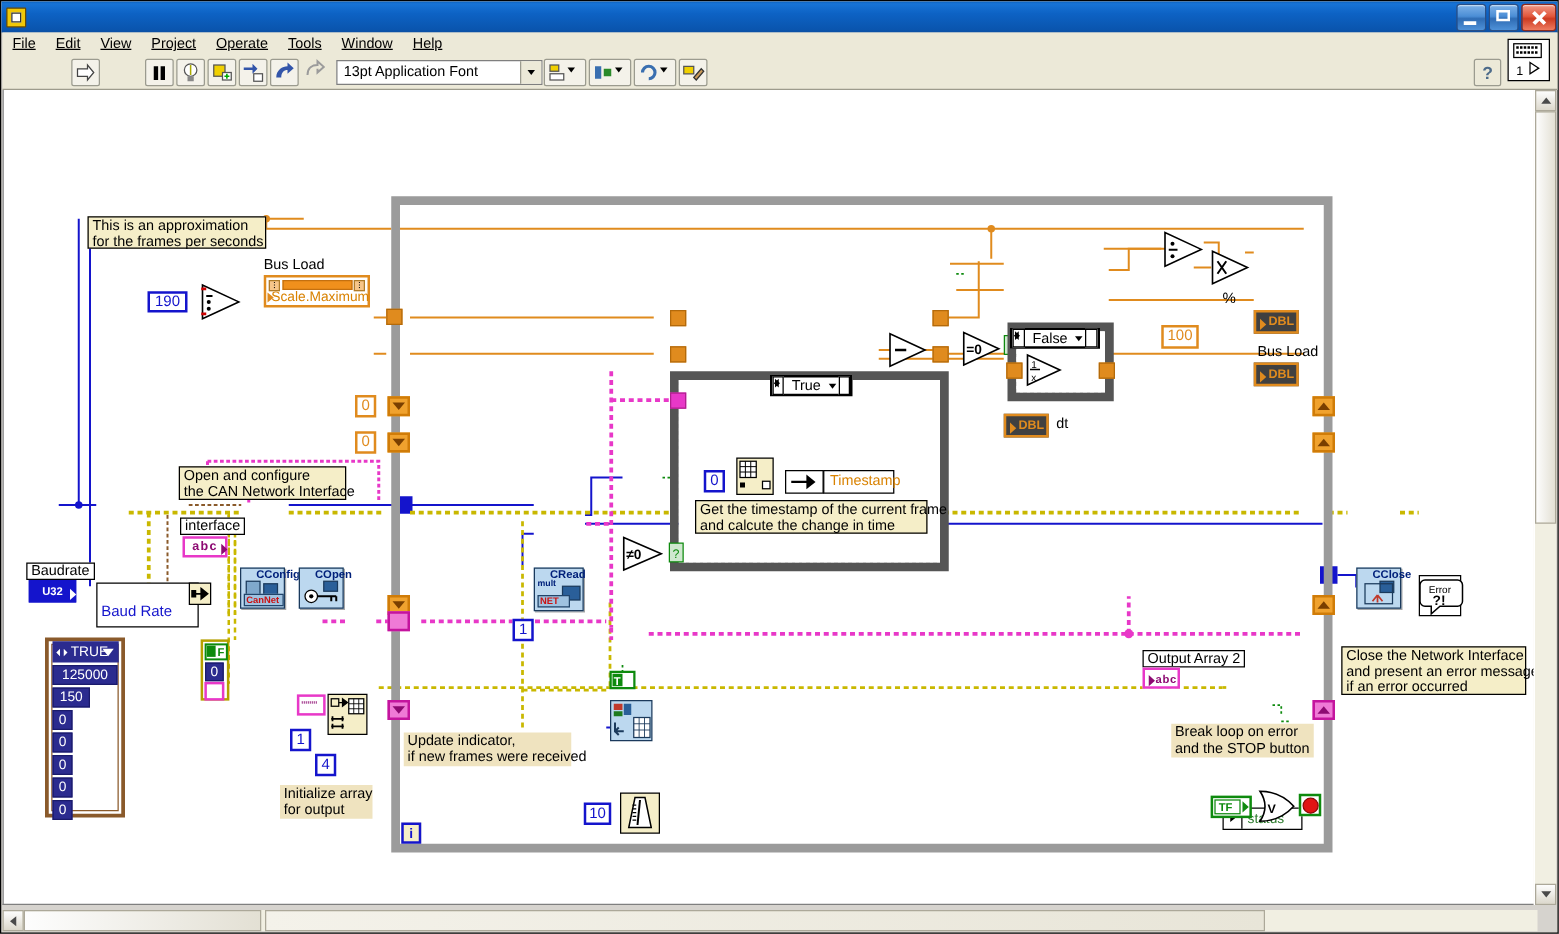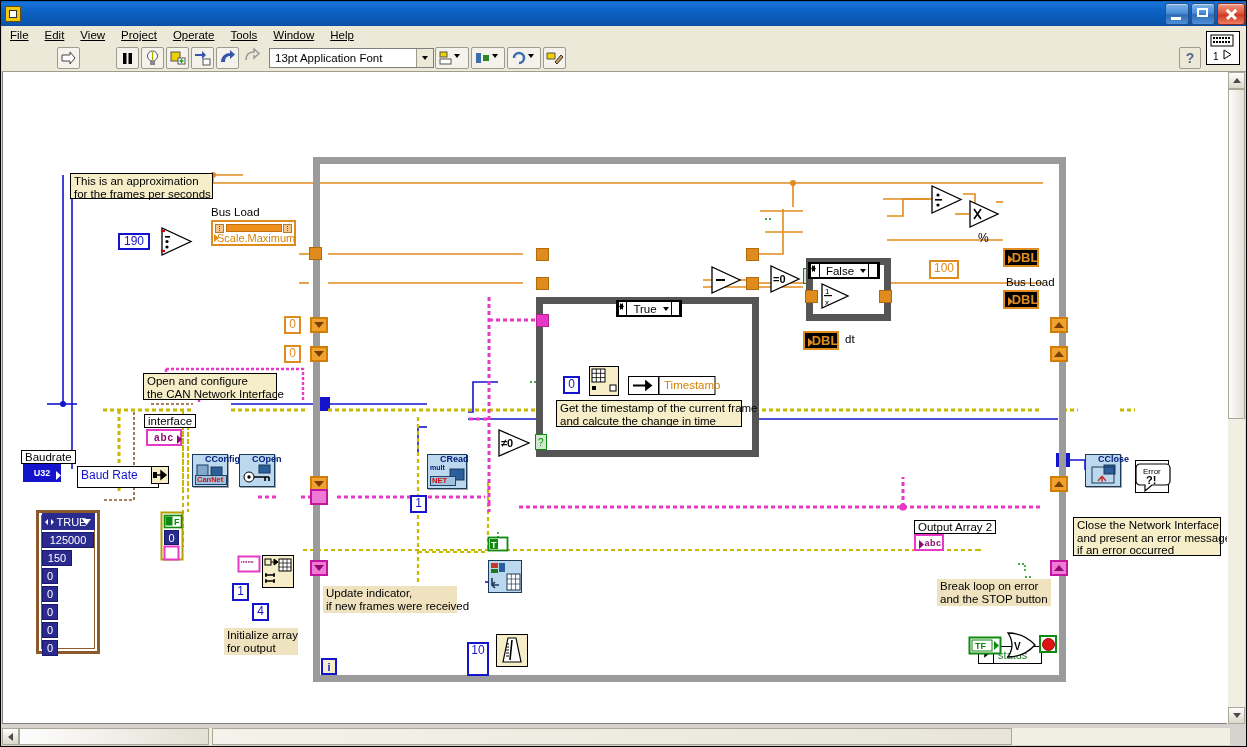--- a/index.html
+++ b/index.html
@@ -113,21 +113,21 @@
     border:1px solid #22456b;line-height:8px;padding:0 1px;box-sizing:border-box;}
 
   .gauge{position:absolute;border:2px solid #e08b1e;background:#fff;box-sizing:border-box;}
   .gauge .bar{position:absolute;left:2px;top:2px;height:8px;background:#f0901c;border:1px solid #c4700f;box-sizing:border-box;}
   .gauge .cap{position:absolute;width:9px;height:9px;background:#f7c68a;border:1px solid #b07c2a;
     font-size:7px;text-align:center;line-height:8px;box-sizing:border-box;color:#000;}
 
   .term{position:absolute;border:2px solid;background:#fff;box-sizing:border-box;
     display:flex;align-items:center;justify-content:center;font-size:9px;font-weight:bold;}
   .term.u32{border-color:#1414cc;background:#1414cc;color:#fff;}
-  .term.dbl{border-color:#e08b1e;color:#e08b1e;background:#000000;font-size:13px;}
+  .term.dbl{border-color:#e08b1e;color:#e08b1e;background:#404040;font-size:10px;}
   .term.abc{border-color:#e838c8;color:#8d0a72;background:#fff;}
 
   .clusterbox{position:absolute;border:3px solid #8a5a2b;background:#fff;box-sizing:border-box;}
   .clusterbox .ring{position:absolute;left:2px;top:2px;right:2px;bottom:2px;border:1px solid #8a5a2b;}
   .enumtop{position:absolute;background:#2b2b8f;color:#fff;font-size:11px;display:flex;
     align-items:center;justify-content:center;box-sizing:border-box;}
   .cnum{position:absolute;background:#2b2b8f;color:#fff;font-size:11px;text-align:center;
     line-height:14px;box-sizing:border-box;border:1px solid #1a1a6b;}
 
   .stopbtn{position:absolute;border:2px solid #0e8a0e;background:#fff;box-sizing:border-box;
@@ -584,21 +584,21 @@
     </div>
 
     <div class="label box" style="left:18px;top:378px;">Baudrate</div>
     <div class="term u32" style="left:20px;top:392px;width:38px;height:18px;">
       <span>U32</span>
       <svg style="left:30px;top:4px" width="8" height="11">
           <path d="M1,1 L1,10 L6,5.5 Z" fill="#fff"></path>
         </svg>
     </div>
 
-    <div class="label box" style="left:74px;top:394px;width:74px;height:18px;font-size:12px;color:#1414cc;padding-top:2px;">Baud Rate</div>
+    <div class="label box" style="left:74px;top:394px;width:74px;height:18px;font-size:12px;color:#1414cc;padding-top:16px;">Baud Rate</div>
     <div class="el" style="left:148px;top:394px;width:18px;height:18px;">
       <svg width="18" height="18">
           <rect x="0.5" y="0.5" width="17" height="17" fill="#f5eec8" stroke="#000"></rect>
       <path d="M3,9 H14 M10,5 L15,9 L10,13 Z" fill="#000" stroke="#000" stroke-width="1.4"></path>
       <rect x="2" y="6" width="4" height="6" fill="#000"></rect>
         </svg>
     </div>
 
     <div class="clusterbox" style="left:33px;top:438px;width:64px;height:144px;">
       <div class="ring"></div>
@@ -733,21 +733,21 @@
         <rect x="0.5" y="0.5" width="33" height="32" fill="#bcd8ef" stroke="#1b3a5c"></rect>
         <rect x="3" y="3" width="7" height="5" fill="#c0392b"></rect>
         <rect x="11" y="3" width="6" height="9" fill="#2a5f99"></rect>
         <rect x="3" y="9" width="7" height="4" fill="#1e7a1e"></rect>
         <rect x="19" y="14" width="13" height="16" fill="#fff" stroke="#1b3a5c"></rect>
         <path d="M19,19 H32 M19,24 H32 M23.3,14 V30 M27.6,14 V30" stroke="#1b3a5c" stroke-width="0.7"></path>
         <path d="M4,18 v7 h7 M4,25 l3,-3 M4,25 l3,3" stroke="#1b3a5c" stroke-width="1.6" fill="none"></path>
       </svg>
     </div>
 
-    <div class="numconst" style="left:464px;top:570px;width:22px;height:34px;">10</div>
+    <div class="numconst" style="left:464px;top:570px;width:22px;height:18px;">10</div>
     <div class="el" style="left:493px;top:562px;width:32px;height:33px;">
       <svg width="32" height="33">
         <rect x="0.5" y="0.5" width="31" height="32" fill="#f5eec8" stroke="#000"></rect>
         <path d="M12,4 L20,4 L25,28 L7,28 Z" fill="#fff" stroke="#000" stroke-width="1.2"></path>
         <path d="M16,6 L14,26" stroke="#000" stroke-width="1.6"></path>
         <path d="M10,10 h3 M10,13 h3 M10,16 h3 M10,19 h3 M10,22 h3" stroke="#000" stroke-width="1"></path>
       </svg>
     </div>
 
     <div class="label box" style="left:911px;top:448px;">Output Array 2</div>

